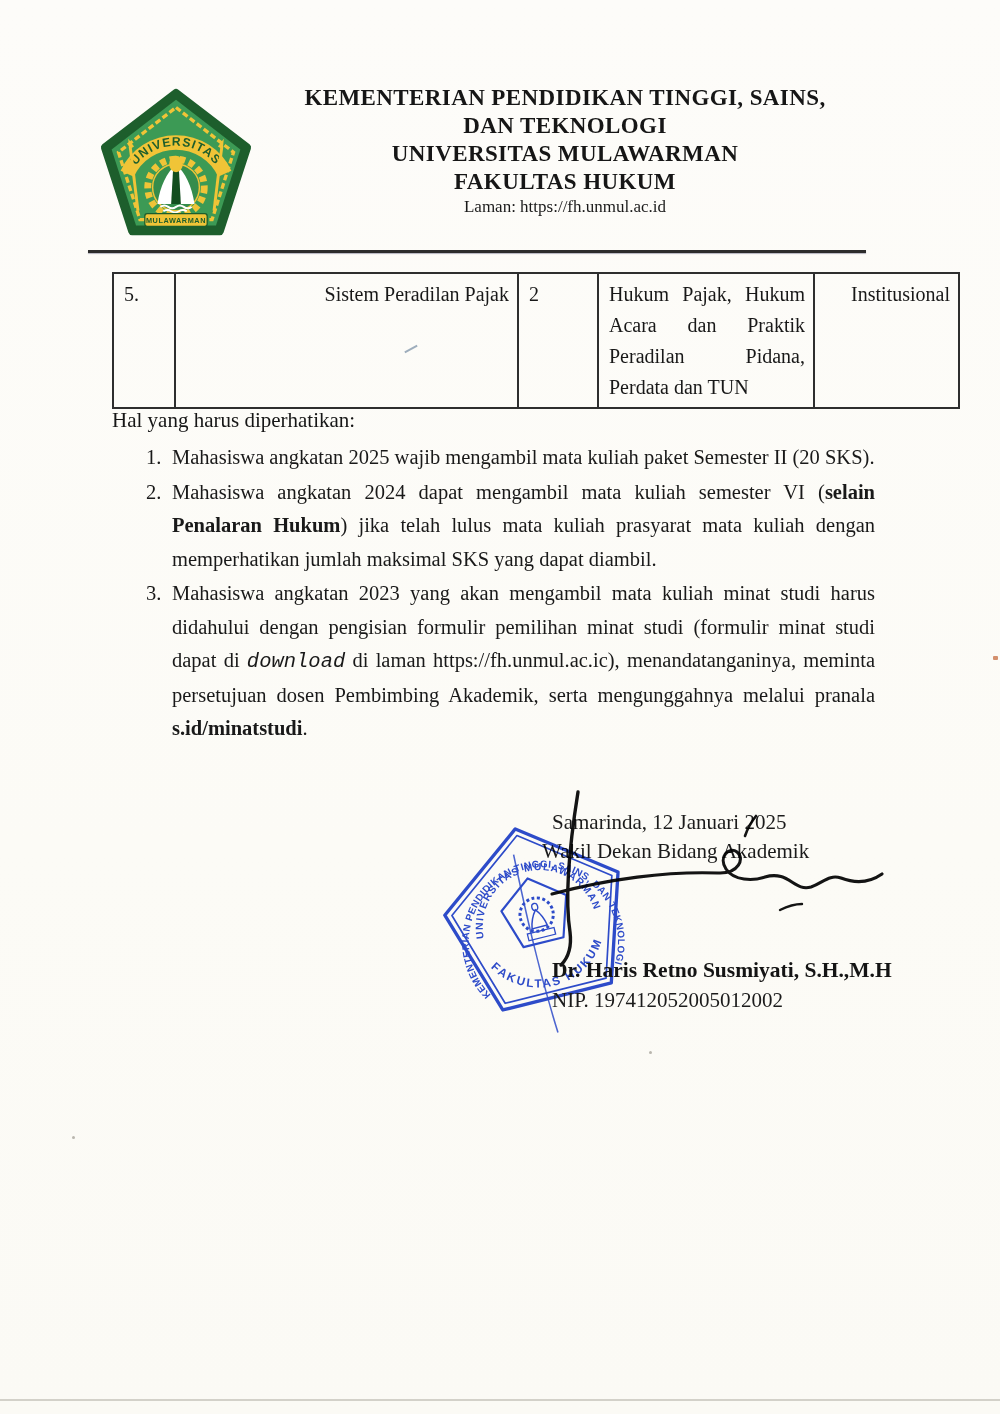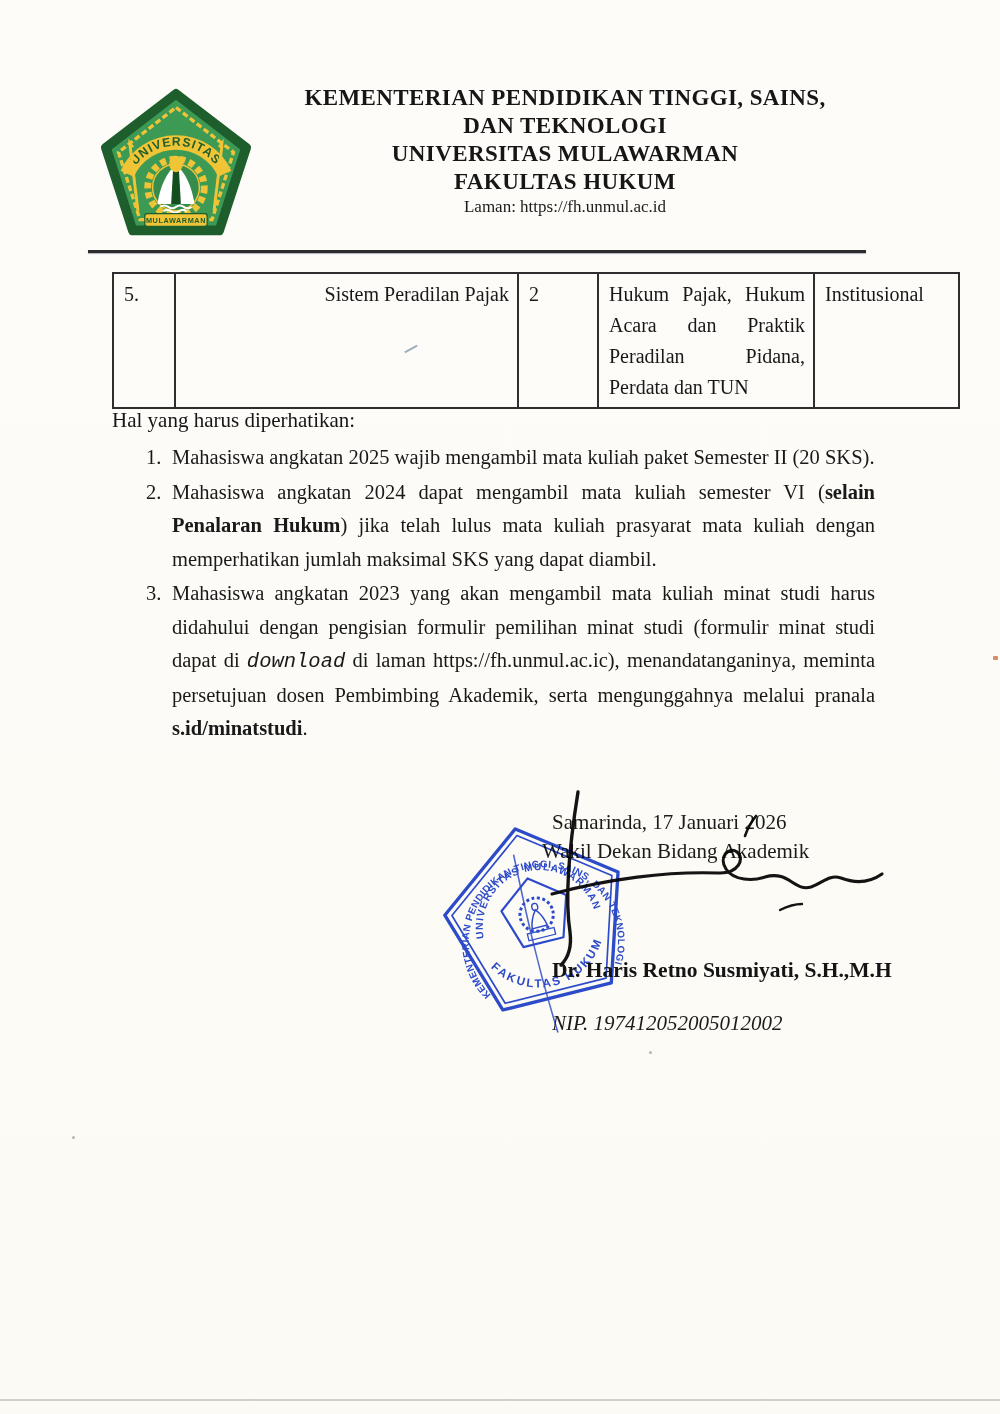--- a/index.html
+++ b/index.html
@@ -15,35 +15,35 @@
   .lh-addr{font-size:20px;line-height:26px;margin-top:2px;color:#1a1a1a;}
   .lh-web{font-size:17px;line-height:22px;color:#1a1a1a;}
   .rule{position:absolute;left:88px;top:250px;width:778px;height:3px;background:#2c2c2c;box-shadow:0 1px 1px rgba(90,90,120,.45);}
   
   .course-table{position:absolute;left:112px;top:272px;border-collapse:collapse;table-layout:fixed;width:746px;font-size:20px;}
   .course-table td{border:2px solid #2e2e2e;vertical-align:top;padding:5px 8px 4px 10px;line-height:31px;color:#181818;}
   .td-no{width:42px;}
   .td-course{width:323px;text-align:right;}
   .td-sks{width:60px;}
   .td-prereq{width:196px;text-align:justify;}
-  .td-cat{width:125px;}
+  .td-cat{width:125px;text-align:right;}
   .row-body{height:96px;}
   .scan-mark{position:absolute;left:404px;top:348px;width:14px;height:2px;background:#7d93a8;transform:rotate(-28deg);opacity:.75;}
   
   .notes-intro{position:absolute;left:112px;top:408px;font-size:21px;color:#161616;}
   .notes-list{position:absolute;left:146px;top:441px;width:729px;}
   .note-item{position:relative;padding-left:26px;font-size:20.5px;line-height:33.5px;text-align:justify;color:#191919;margin-bottom:1px;}
   .note-num{position:absolute;left:0;top:0;}
   .seg-bold{font-weight:bold;}
   .seg-italic{font-style:italic;font-family:Liberation Mono, monospace;}
   
   .sig-place{position:absolute;left:552px;top:810px;font-size:21px;color:#1b1b1b;}
   .sig-title{position:absolute;left:542px;top:839px;font-size:21px;color:#1b1b1b;}
   .sig-name{position:absolute;left:552px;top:958px;font-size:21.5px;font-weight:bold;color:#141414;}
-  .sig-nip{position:absolute;left:552px;top:1011px;font-size:21px;color:#1b1b1b;font-style:italic;}
+  .sig-nip{position:absolute;left:552px;top:988px;font-size:21px;color:#1b1b1b;}
   .stamp{position:absolute;left:436px;top:816px;width:206px;height:226px;mix-blend-mode:multiply;opacity:.96;}
   .signature-svg{position:absolute;left:548px;top:782px;width:340px;height:190px;mix-blend-mode:multiply;}
   
   .bottom-edge{position:absolute;left:0;top:1399px;width:100%;height:2px;background:#d3d1c9;}
   .speck-a{position:absolute;left:993px;top:656px;width:5px;height:4px;background:#c9764a;opacity:.8;border-radius:1px;}
   .speck-b{position:absolute;left:72px;top:1136px;width:3px;height:3px;background:#b9b6ae;border-radius:50%;}
   .speck-c{position:absolute;left:649px;top:1051px;width:3px;height:3px;background:#b9b6ae;border-radius:50%;}
 </style>
 </head>
 <body>
@@ -109,21 +109,21 @@
     <div class="note-item">
       <span class="note-num">2.</span>
       <span>Mahasiswa angkatan 2024 dapat mengambil mata kuliah semester VI (</span><span class="seg-bold">selain Penalaran Hukum</span><span>) jika telah lulus mata kuliah prasyarat mata kuliah dengan memperhatikan jumlah maksimal SKS yang dapat diambil.</span>
     </div>
     <div class="note-item">
       <span class="note-num">3.</span>
       <span>Mahasiswa angkatan 2023 yang akan mengambil mata kuliah minat studi harus didahului dengan pengisian formulir pemilihan minat studi (formulir minat studi dapat di </span><span class="seg-italic">download</span><span> di laman https://fh.unmul.ac.ic), menandatanganinya, meminta persetujuan dosen Pembimbing Akademik,  serta mengunggahnya melalui pranala </span><span class="seg-bold">s.id/minatstudi</span><span>.</span>
     </div>
   </div>
 
-  <div class="sig-place">Samarinda, 17 Januari 2026</div>
+  <div class="sig-place">Samarinda, 12 Januari 2025</div>
   <div class="sig-title">Wakil Dekan Bidang Akademik</div>
 
   <svg class="stamp" viewBox="0 0 210 230">
     <g transform="rotate(-14 105 110)" stroke="#2444cf" fill="none">
       <path d="M105 10 L196 78 L162 186 L48 186 L14 78 Z" stroke-width="3.4" stroke-linejoin="round"></path>
       <path d="M105 17 L189 80 L158 180 L52 180 L21 80 Z" stroke-width="1.7" stroke-linejoin="round"></path>
       <defs>
         <path id="st-arc1" d="M40 168 A76 76 0 1 1 170 168"></path>
         <path id="st-arc2" d="M56 144 A58 58 0 1 1 154 144"></path>
         <path id="st-arc3" d="M47 142 A68 68 0 0 0 163 142"></path>

